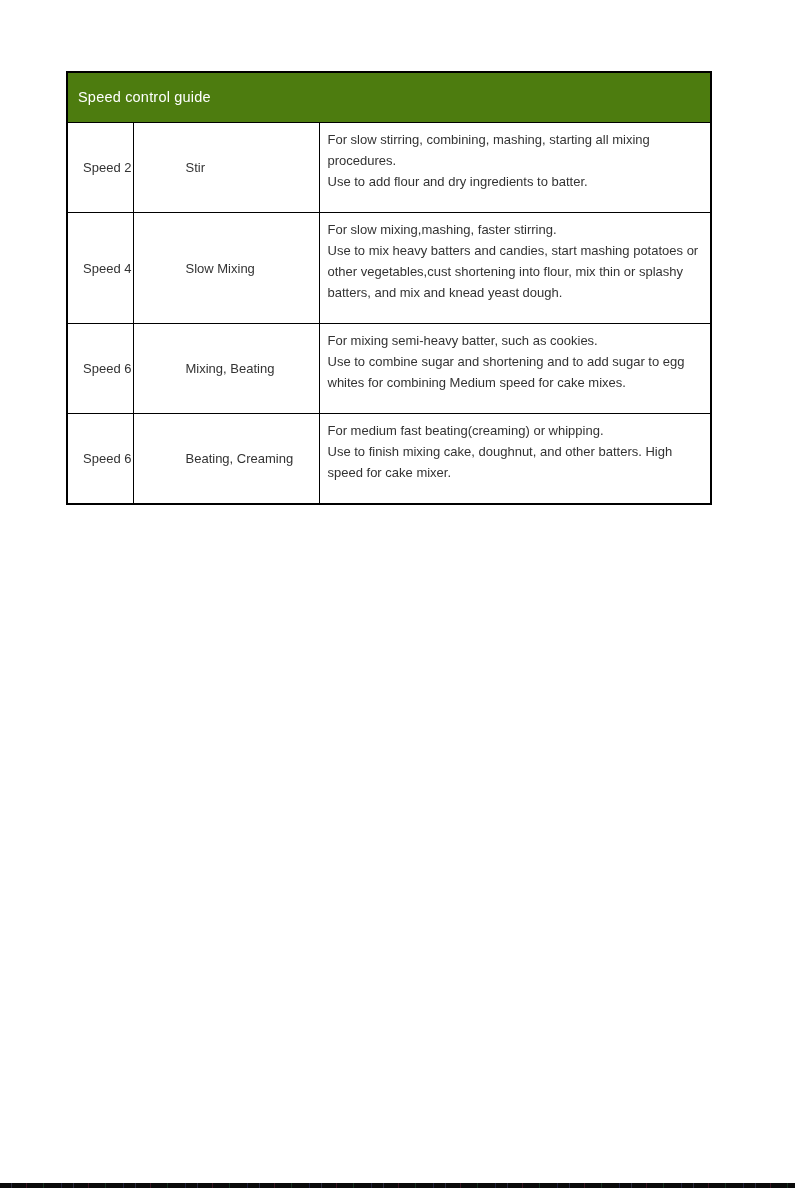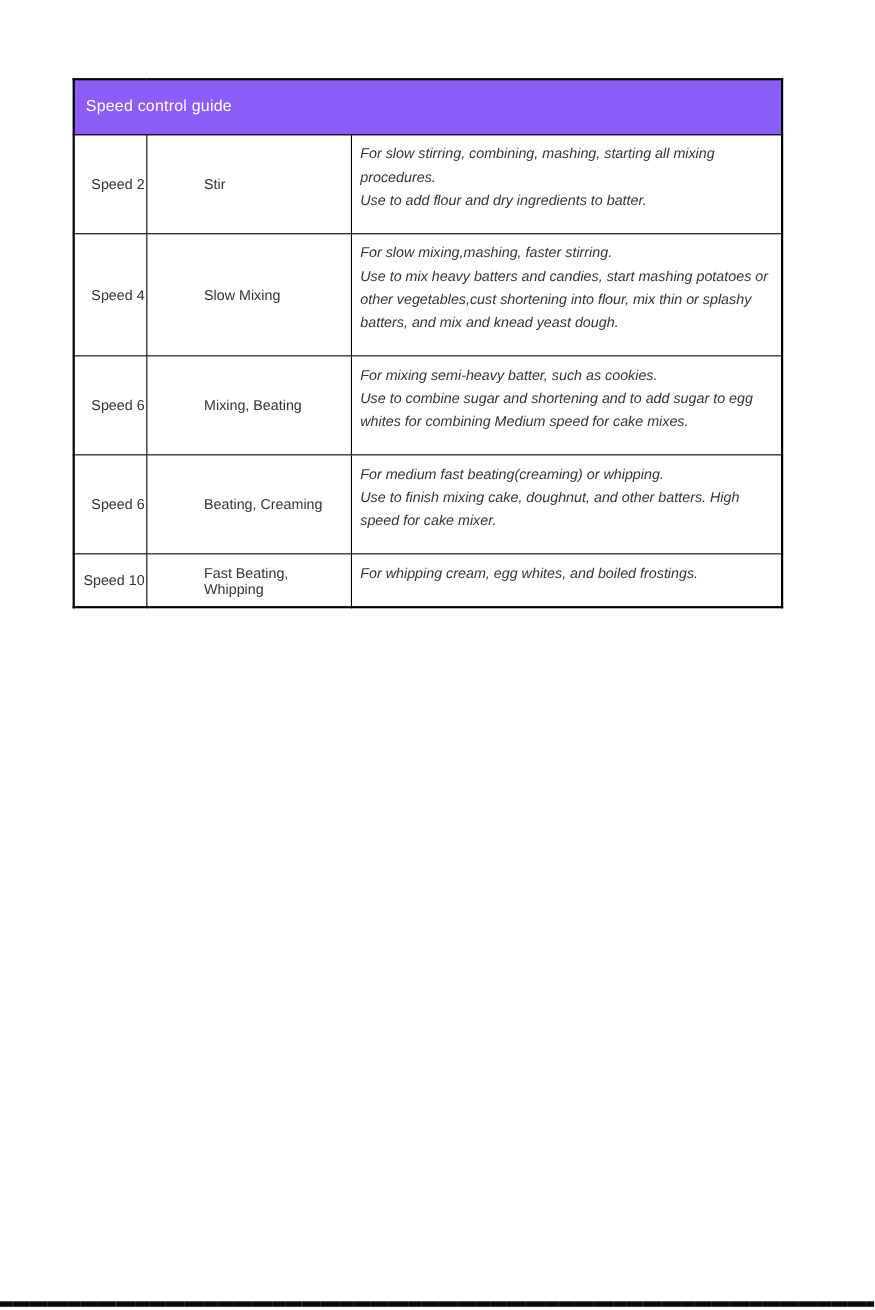--- a/index.html
+++ b/index.html
@@ -19,21 +19,21 @@
     border-collapse: collapse;
     table-layout: fixed;
     color: #333333;
     font-size: 13px;
   }
   table.speed-table, table.speed-table th, table.speed-table td {
     border: 1px solid #000000;
   }
   table.speed-table { border: 2px solid #000000; }
   th.title-cell {
-    background: #8b5cf6;
+    background: #4d7c0f;
     color: #ffffff;
     font-weight: normal;
     font-size: 14.5px;
     text-align: left;
     vertical-align: middle;
     padding: 0 0 2px 10px;
     height: 47px;
     letter-spacing: 0.2px;
   }
   td { vertical-align: middle; }
@@ -43,21 +43,20 @@
   }
   td.col-name {
     text-align: left;
     padding-left: 52px;
     padding-right: 2px;
   }
   td.col-desc {
     text-align: left;
     padding: 6px 6px 20px 8px;
     line-height: 21px;
-    font-style: italic;
   }
   tr.r1 { height: 85px; }
   tr.r2 { height: 98px; }
   tr.r3 { height: 88px; }
   tr.r4 { height: 88px; }
   tr.r5 { height: 46px; }
   tr.r6 { height: 46px; }
   .scan-artifact {
     position: absolute;
     left: 0;
@@ -113,25 +112,18 @@
           </td>
       </tr>
       <tr class="r4">
         <td class="col-speed">Speed 6</td>
         <td class="col-name">Beating, Creaming</td>
         <td class="col-desc">
             <div>For medium fast beating(creaming) or whipping.</div>
             <div>Use to finish mixing cake, doughnut, and other batters. High speed for cake mixer.</div>
           </td>
       </tr>
-      <tr class="r5">
-        <td class="col-speed">Speed 10</td>
-        <td class="col-name">Fast Beating, Whipping</td>
-        <td class="col-desc">
-            <div>For whipping cream, egg whites, and boiled frostings.</div>
-          </td>
-      </tr>
     </tbody>
   </table>
 
   <div class="scan-artifact"></div>
 
 </div>
 
 </body></html>

